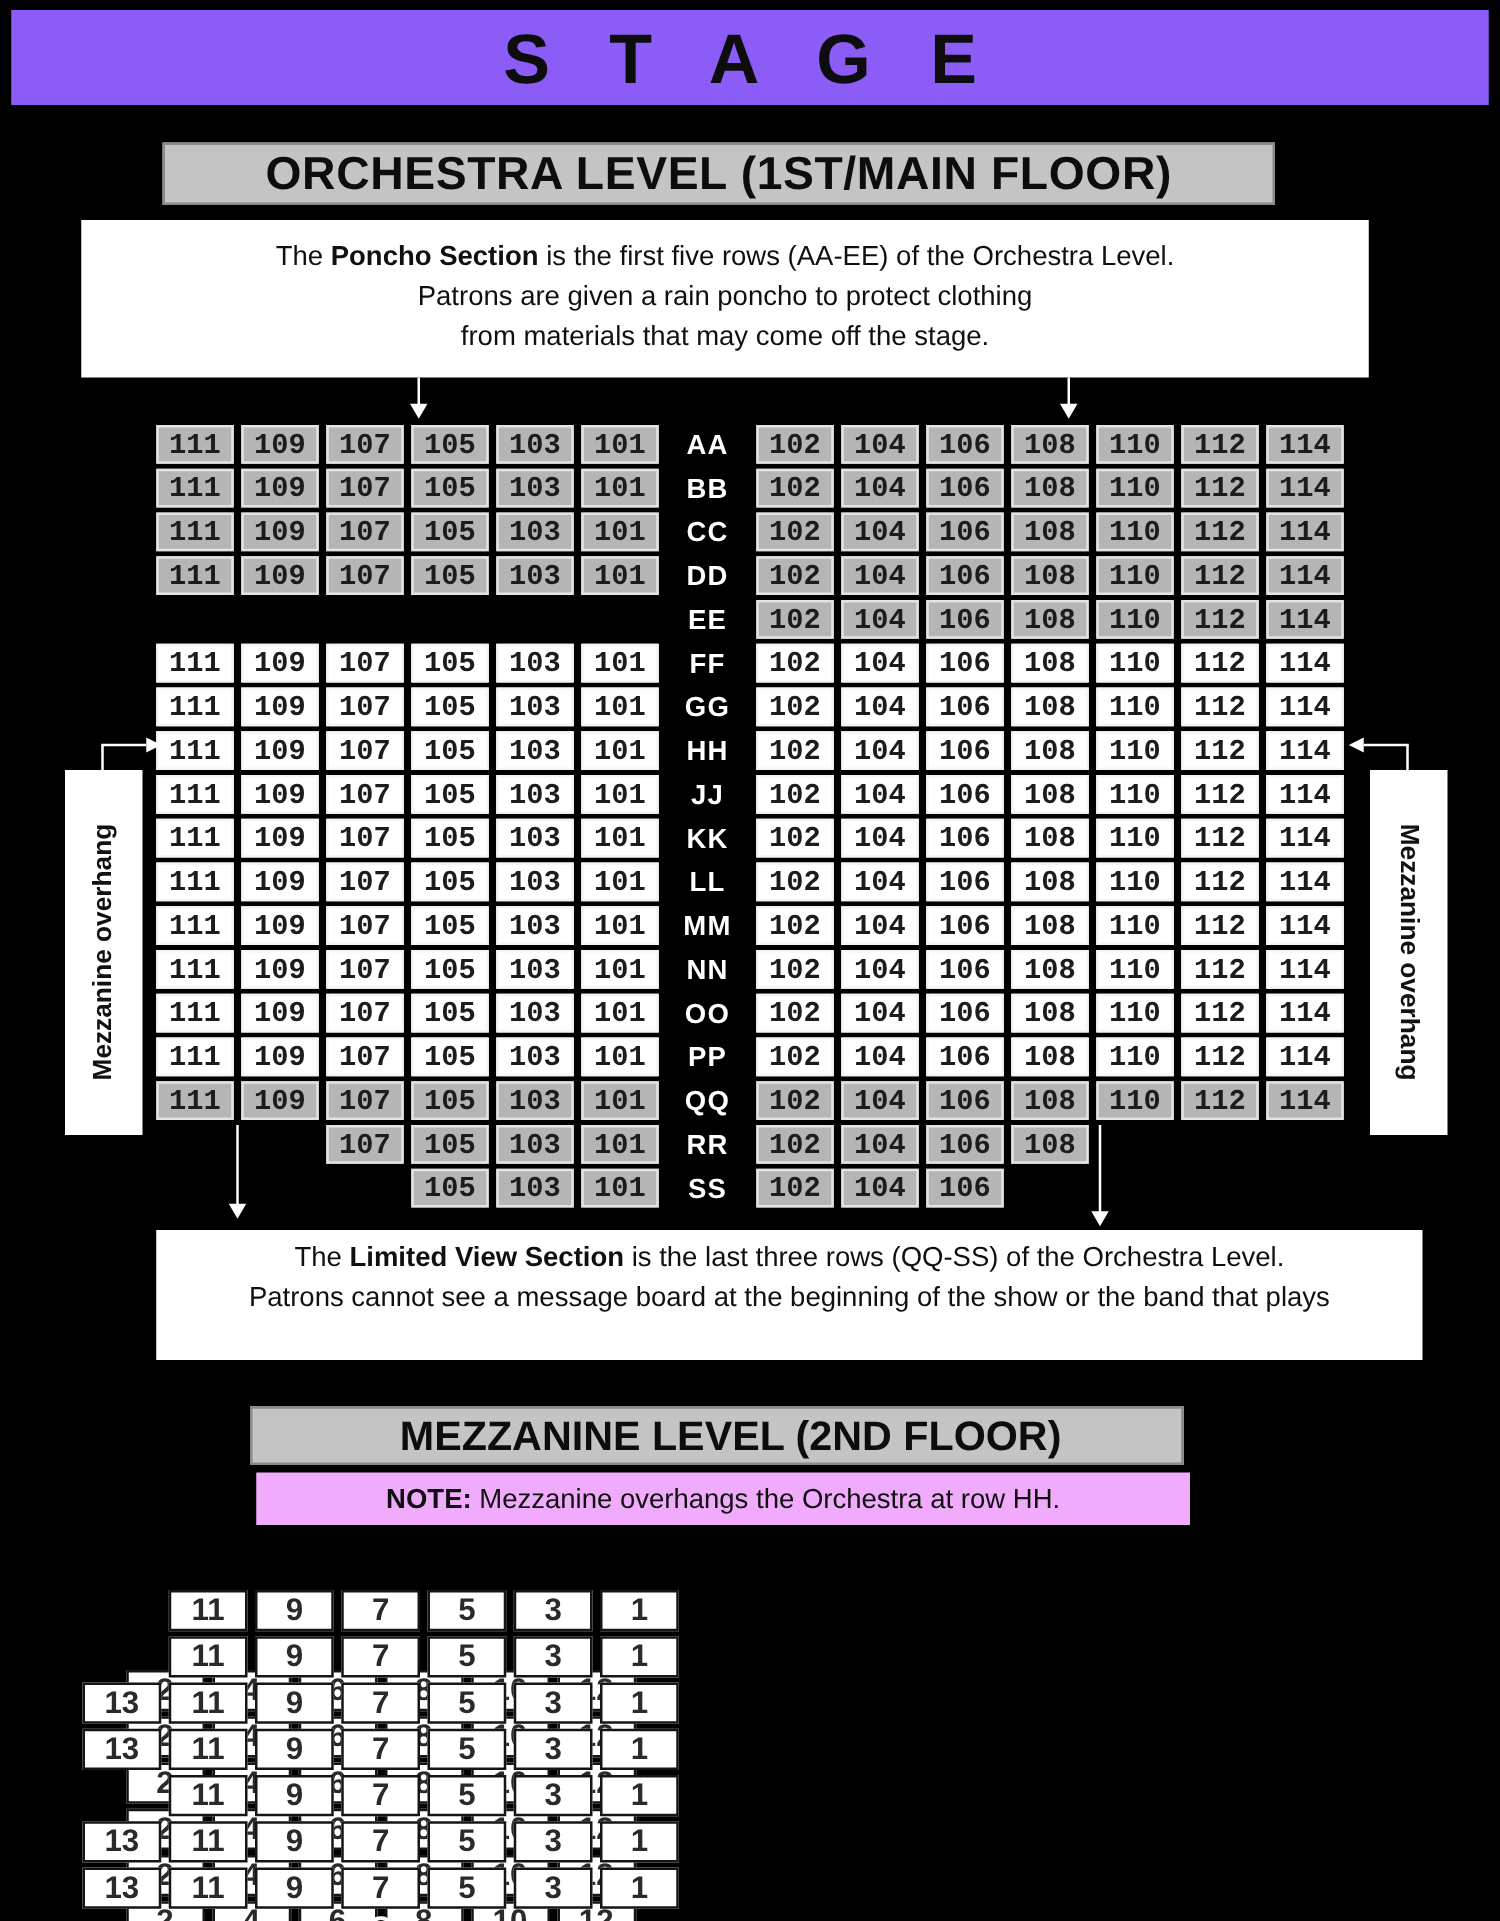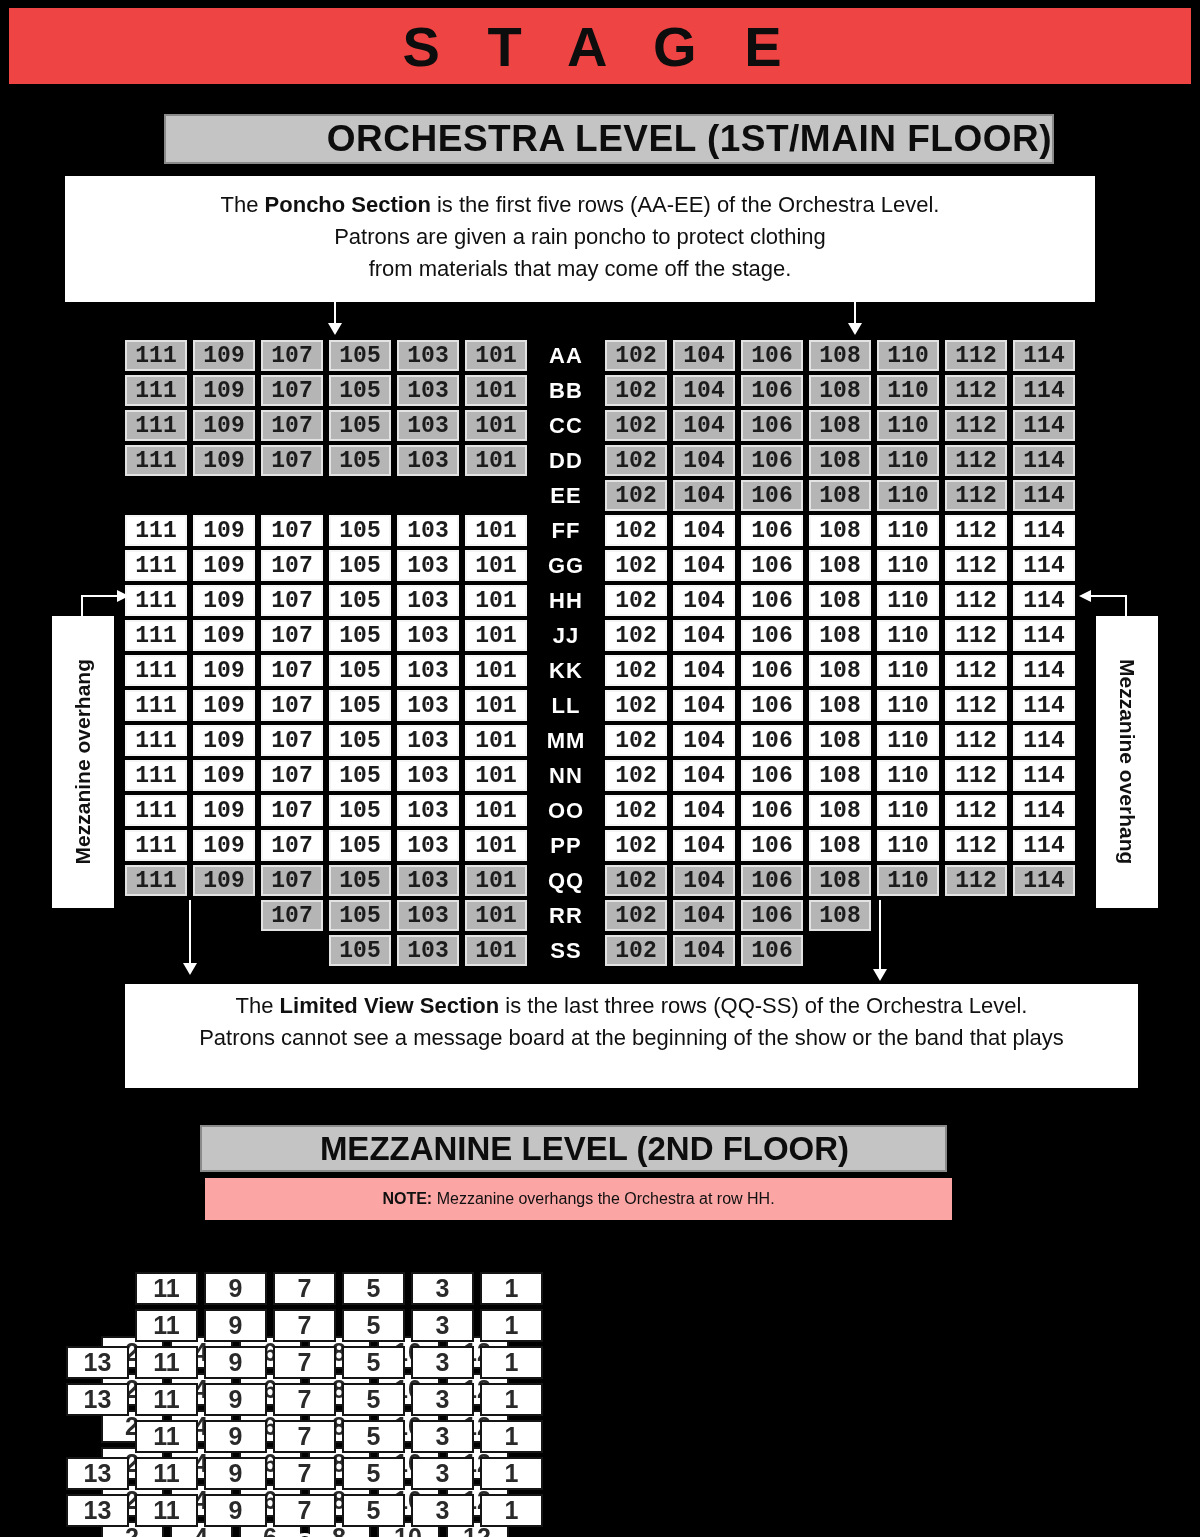--- a/index.html
+++ b/index.html
@@ -2,25 +2,25 @@
 <html><head>
 <meta charset="utf-8">
 <style>
   * { box-sizing: border-box; margin: 0; padding: 0; }
   html,body { background:#000; }
   body { font-family: "Liberation Sans", sans-serif; }
   .page { position:relative; width:1200px; height:1537px; background:#000; overflow:hidden; }
 
   
   .stage-bar { position:absolute; left:9px; top:8px; width:1182px; height:76px;
-    background:#ef4444; display:flex; align-items:center; justify-content:center;
+    background:#8b5cf6; display:flex; align-items:center; justify-content:center;
     font-size:56px; font-weight:bold; letter-spacing:16px; color:#0d0d0d; }
   .orch-header { position:absolute; left:130px; top:114px; width:890px; height:50px;
-    background:#c4c4c4; border:2px solid #8a8a8a; display:flex; align-items:center; justify-content:flex-end;
-    font-size:37px; font-weight:bold; color:#0d0d0d; letter-spacing:0.5px;margin-left:34px; }
+    background:#c4c4c4; border:2px solid #8a8a8a; display:flex; align-items:center; justify-content:center;
+    font-size:37px; font-weight:bold; color:#0d0d0d; letter-spacing:0.5px; }
   .note-box { position:absolute; background:#fff; color:#101010; text-align:center; }
   .poncho-box { left:65px; top:176px; width:1030px; height:126px; font-size:22px; line-height:32px; padding-top:13px; }
   .limited-box { left:125px; top:984px; width:1013px; height:104px; font-size:22px; line-height:32px; padding-top:6px; }
   .note-box b { font-weight:bold; }
 
   
   .orch-grid { position:absolute; left:0; top:338px; width:1200px; }
   .orow { height:35px; display:flex; align-items:center; justify-content:center; }
   .oblock { display:flex;font-family:Liberation Mono, monospace; }
   .oblock.left  { width:408px; justify-content:flex-end; }
@@ -29,21 +29,21 @@
   .seat { width:62px; height:31px; margin:0 3px; display:flex; align-items:center; justify-content:center;
     font-size:23px; font-weight:600; }
   .seat.gray  { background:#b5b5b5; border:2px solid #e3e3e3; color:#1c1c1c; }
   .seat.white { background:#ffffff; border:2px solid #f5f5f5; color:#1c1c1c; }
 
   
   .mezz-header { position:absolute; left:200px; top:1125px; width:747px; height:47px;
     background:#c4c4c4; border:2px solid #8a8a8a; display:flex; align-items:center; justify-content:center;
     font-size:33px; font-weight:bold; color:#0d0d0d;padding-left:22px; }
   .mezz-note { position:absolute; left:205px; top:1178px; width:747px; height:42px;
-    background:#fca5a5; color:#101010; font-size:16px; display:flex; align-items:center; justify-content:center; }
+    background:#f0abfc; color:#101010; font-size:22px; display:flex; align-items:center; justify-content:center; }
   .mezz-grid { position:absolute; left:63px; top:1272px; }
   .mrow { height:37px; display:flex; align-items:center;flex-direction:column; }
   .mblock { display:flex; }
   .mblock.left  { width:483px; justify-content:flex-end; }
   .mblock.right { width:414px; justify-content:flex-start; }
   .mlabel { width:66px; text-align:center; color:#fff; font-weight:bold; font-size:26px; }
   .seat.mezz { width:63px; height:33px; background:#fff; border:2px solid #151515; color:#2a2a2a; font-size:25px; }
 
   
   .overhang { position:absolute; top:616px; width:62px; height:292px; background:#fff;

